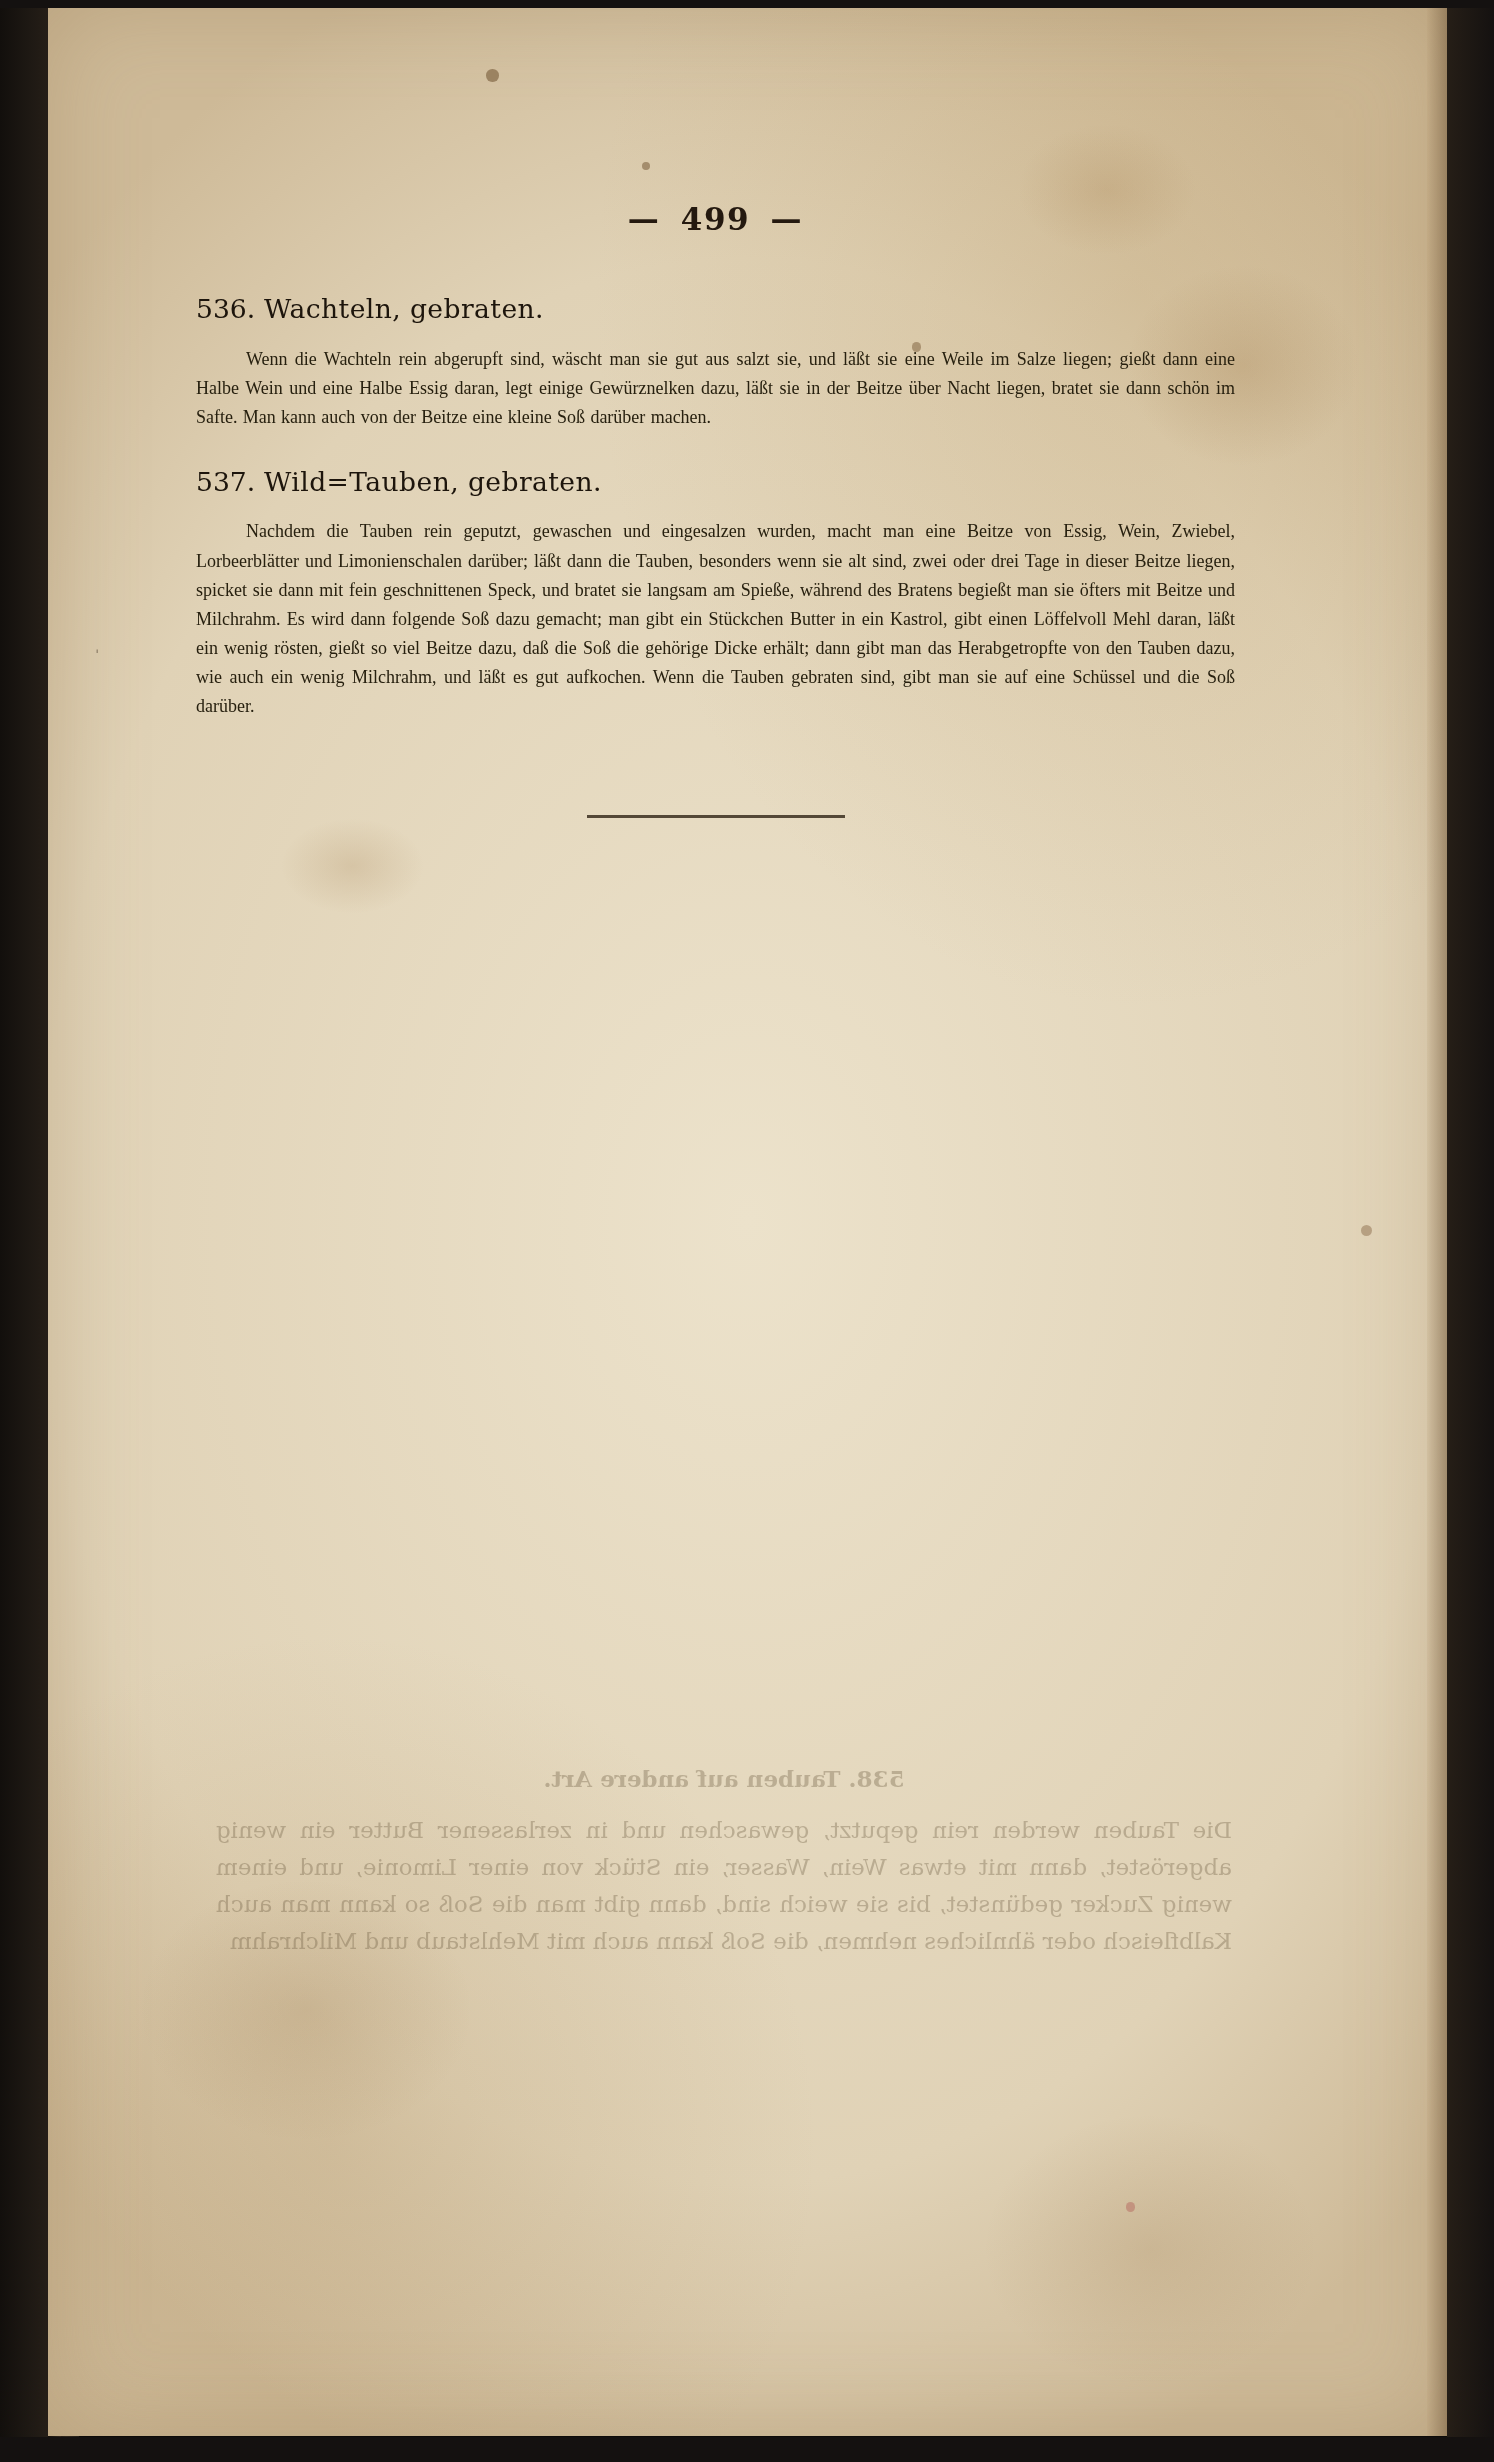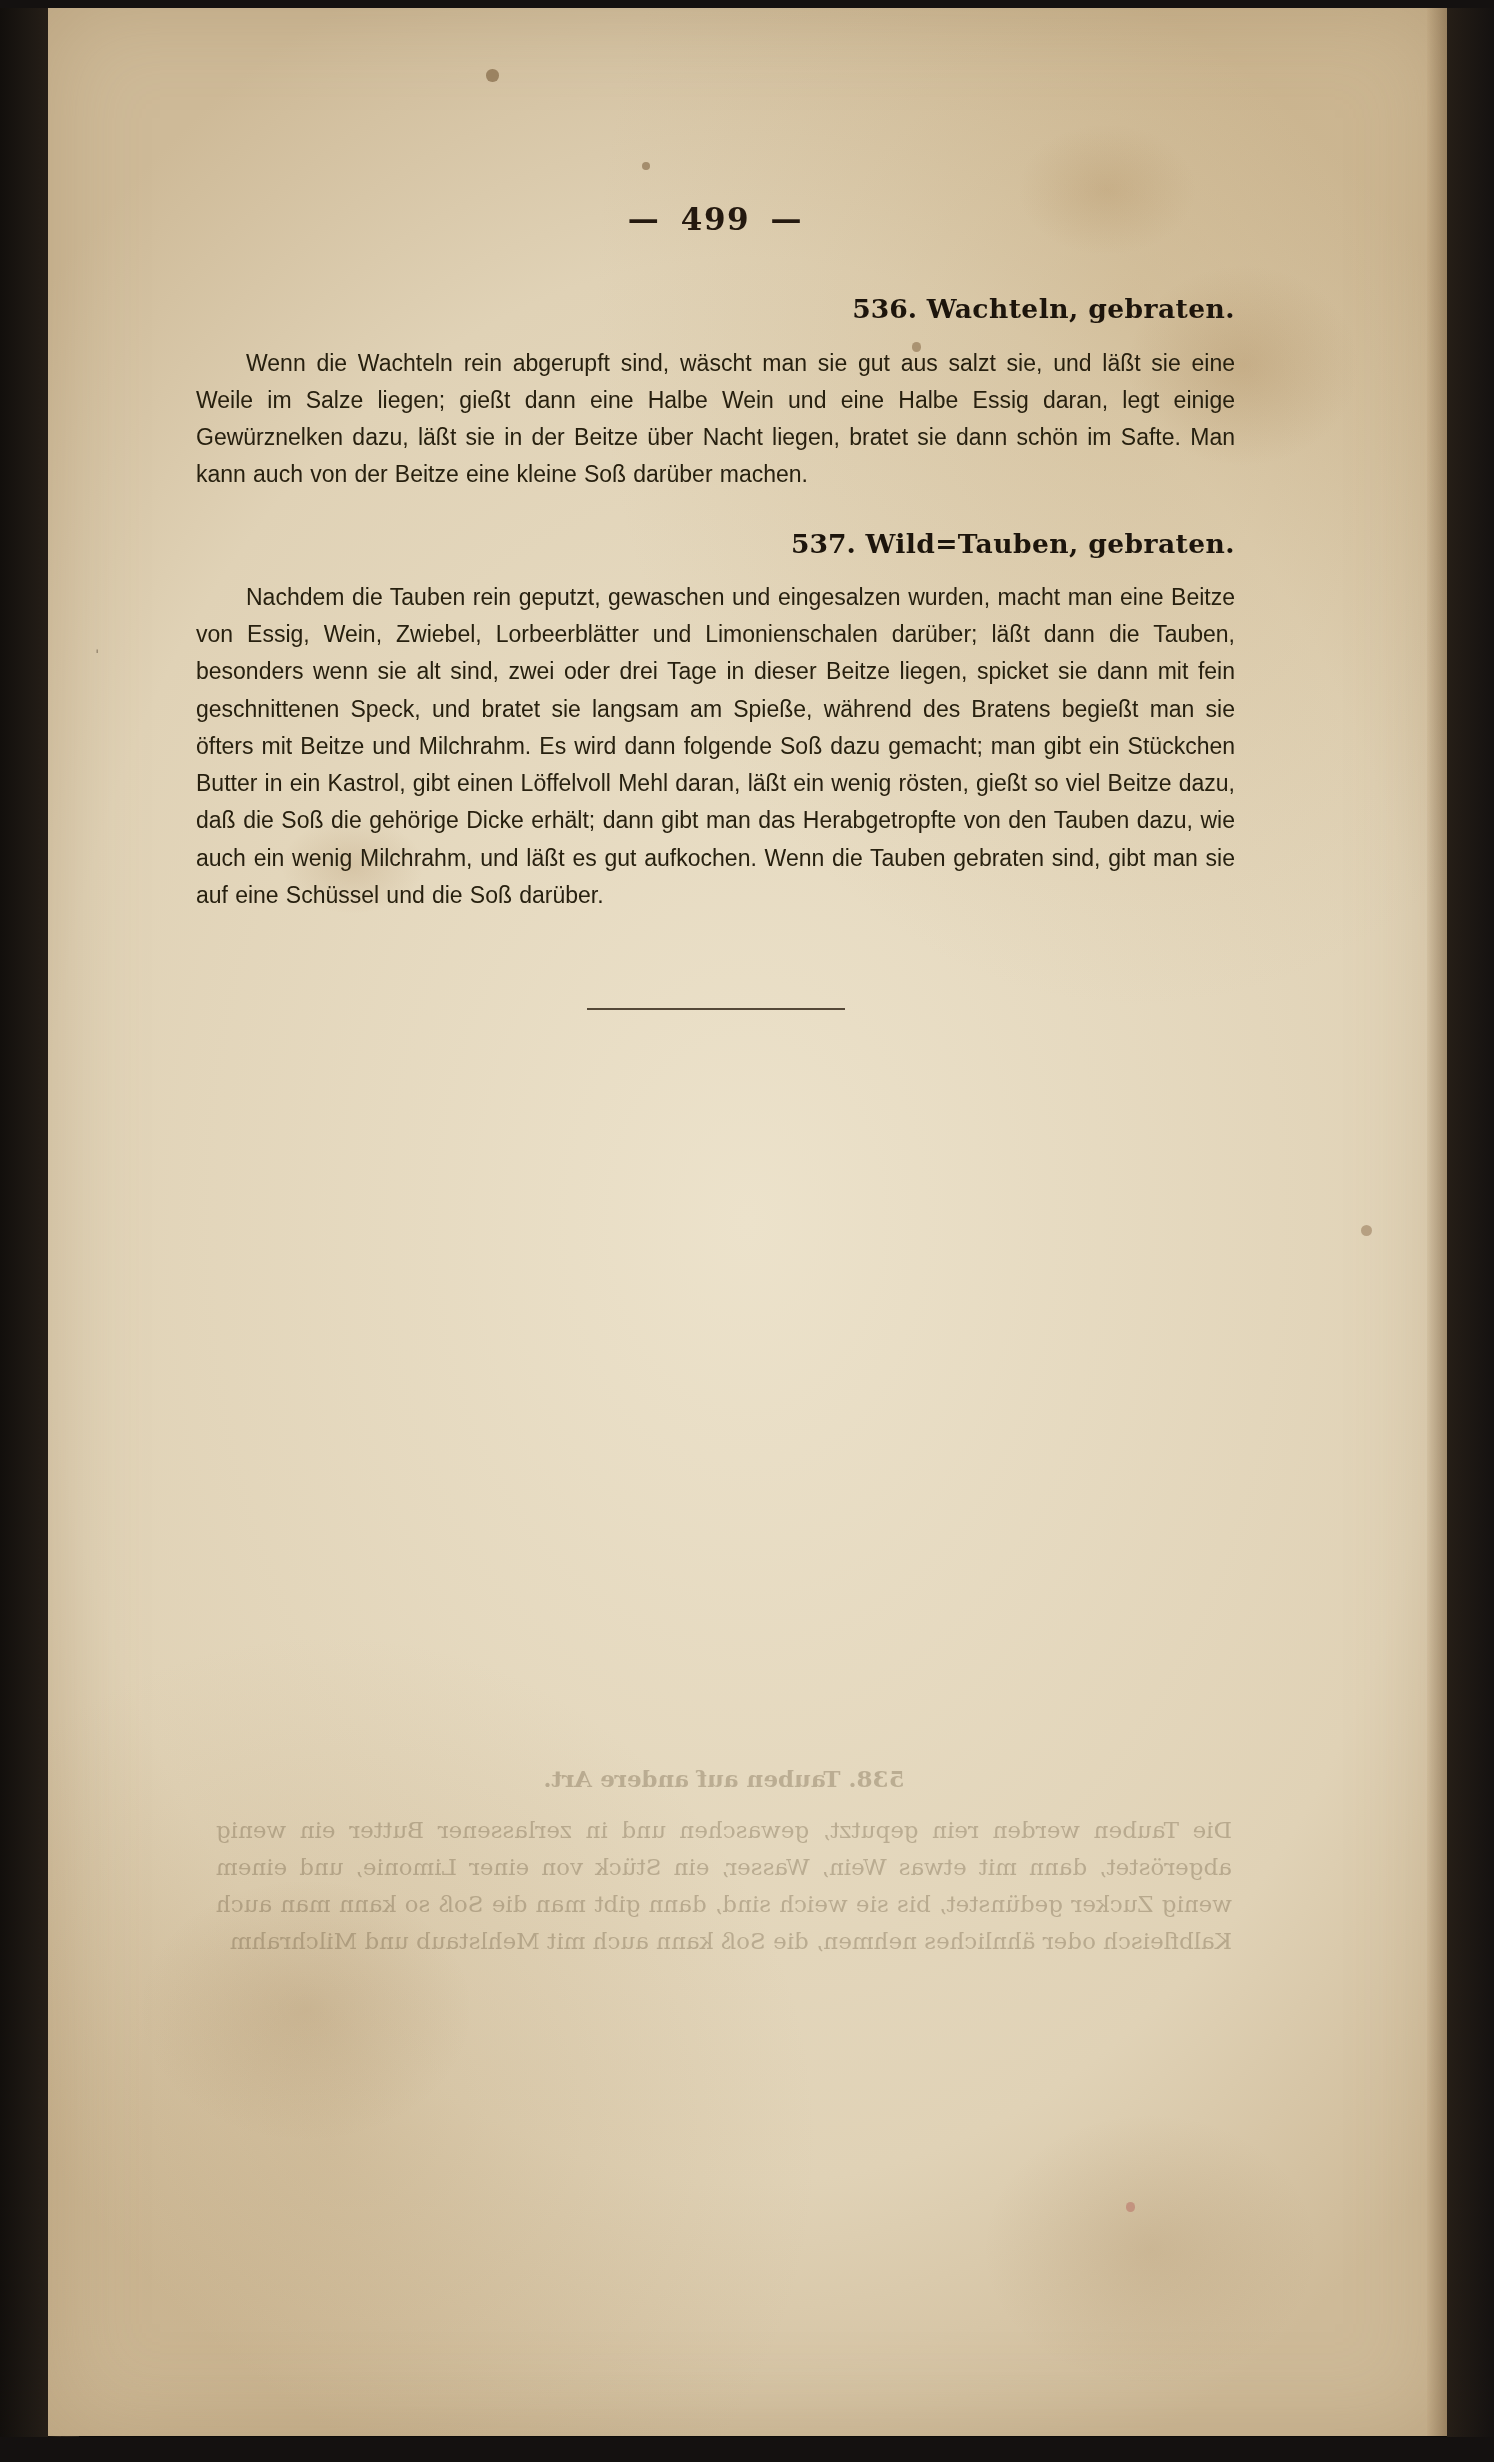--- a/index.html
+++ b/index.html
@@ -100,34 +100,34 @@
     font-family: "DejaVu Serif", serif;
     font-weight: 700;
     font-size: 31px;
     letter-spacing: 1.6px;
     margin: 0 0 56px 0;
     color: #24190f;
   }
   .folio .dash { display: inline-block; padding: 0 20.3px; font-weight: 700; }
 
   h2.recipe-title {
-    text-align: right;
-    font-family: "DejaVu Serif", serif;
-    font-weight: 700;
+    text-align: left;
+    font-family: "DejaVu Serif", serif;
+    font-weight: 400;
     font-size: 26.6px;
     letter-spacing: 0.4px;
     margin: 0 0 20.3px 0;
     color: #1d150c;
   }
   h2.recipe-title .num { letter-spacing: 0; }
 
   p.body {
     margin: 0 0 34px 0;
-    font-family: Liberation Sans, sans-serif;
-    font-size: 23px;
+    font-family: Liberation Serif, serif;
+    font-size: 18px;
     line-height: 1.62;
     text-align: justify;
     text-indent: 50px;
     color: #27200f;
     word-spacing: 0.8px;
   }
   p.body.last { margin-bottom: 42px; }
 
   .rule {
     width: 258px;

